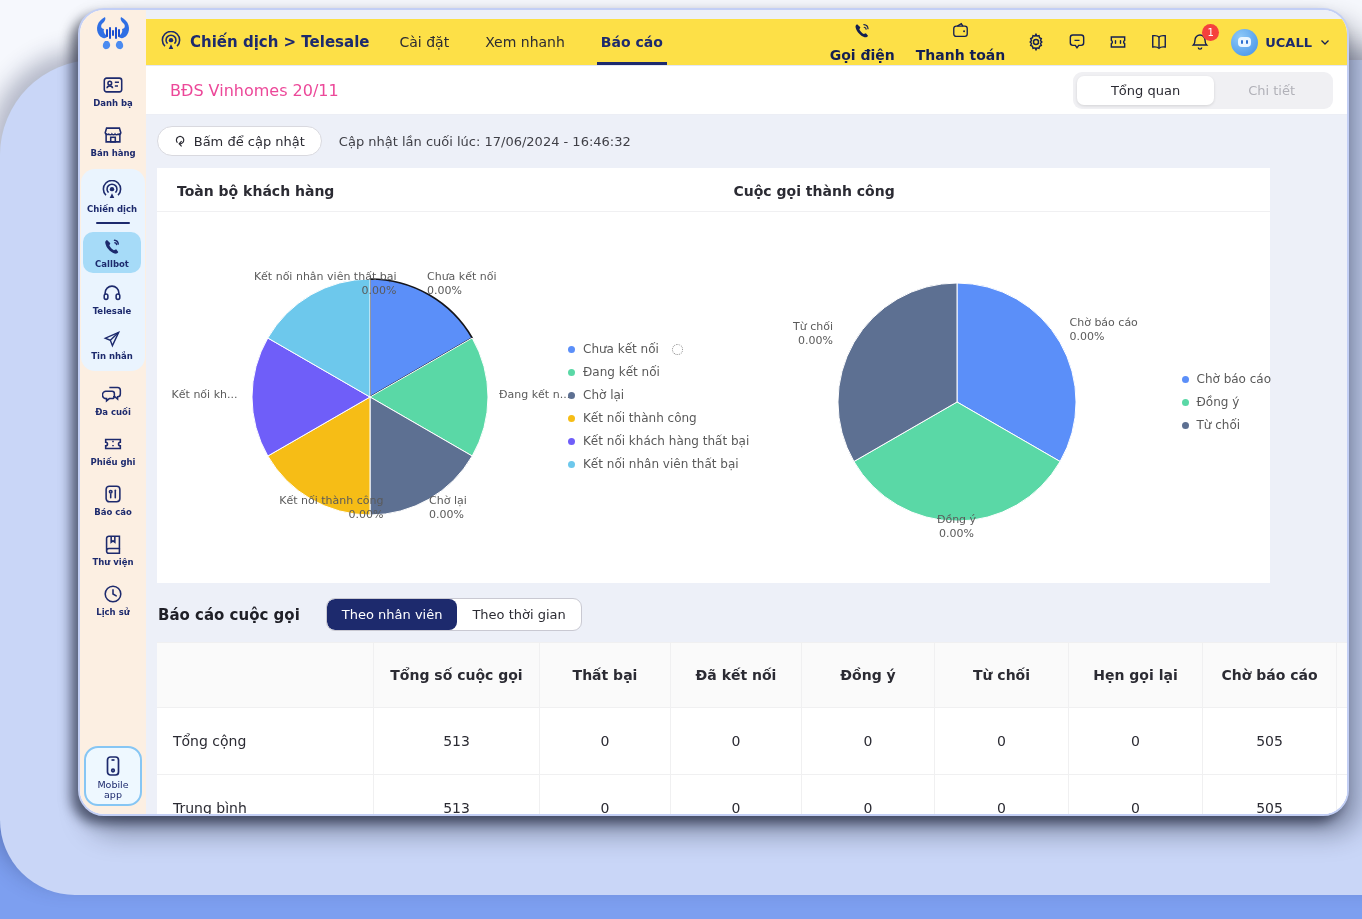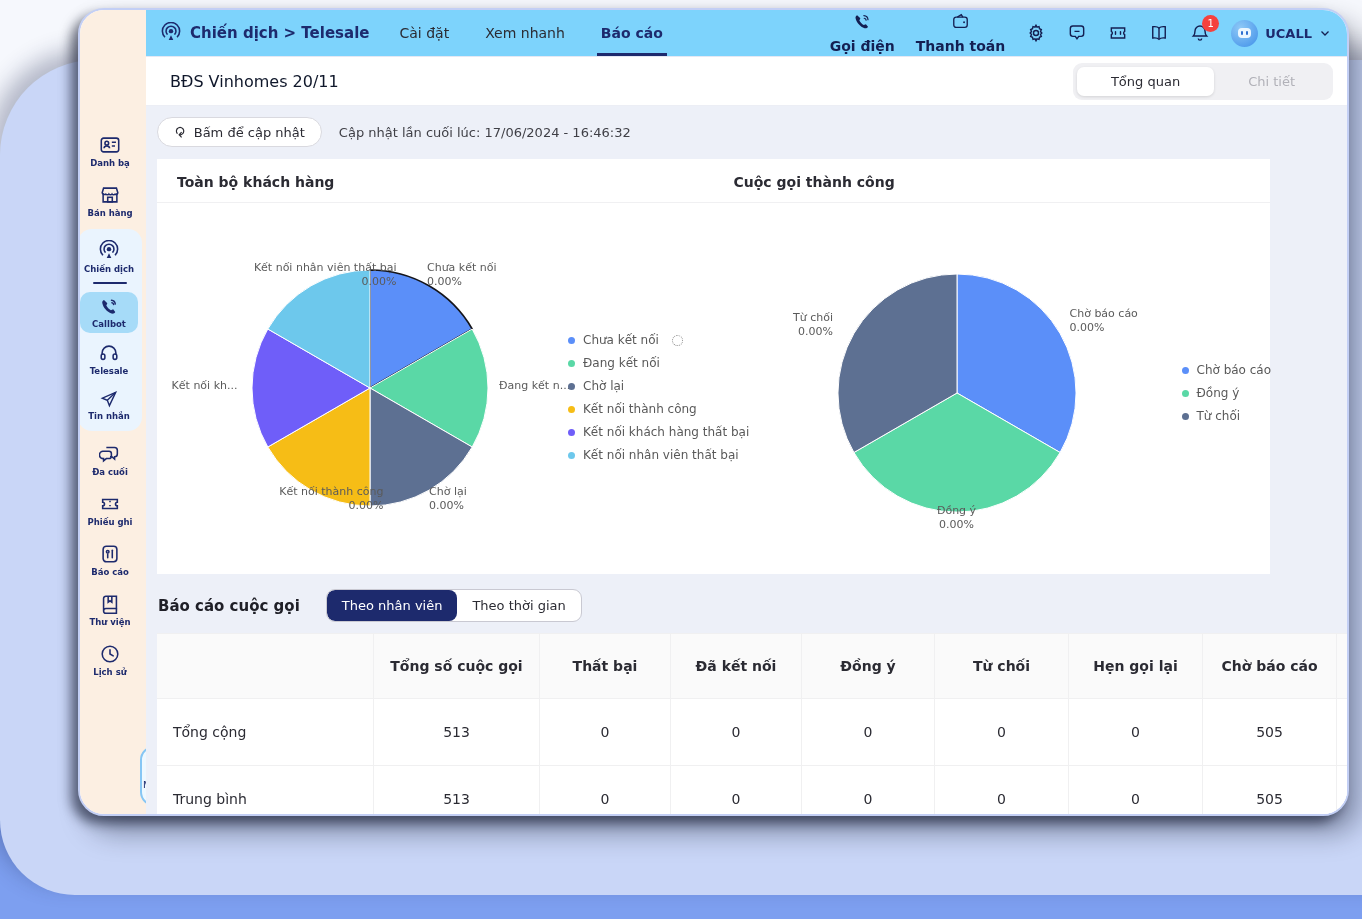--- a/index.html
+++ b/index.html
@@ -11,40 +11,40 @@
   }
   
   .bg-deep{position:absolute;left:-80px;right:-80px;top:330px;bottom:-80px;background:#7d9ff0;border-radius:70px;}
   .bg-card{position:absolute;left:0;top:60px;right:-90px;bottom:24px;background:#c9d6f7;
     border-radius:95px 0 0 75px;box-shadow:-10px -10px 22px rgba(25,35,80,.30);}
   
   .app{position:absolute;left:78px;top:8px;width:1267px;height:804px;background:#fff;
     border:2px solid #c3cff5;border-radius:26px;overflow:hidden;display:flex;
     box-shadow:-7px 7px 12px rgba(8,12,35,.55), 10px 16px 28px rgba(8,12,35,.38);}
   
-  .sidebar{width:66px;background:#fcefe2;display:flex;align-items:center;
+  .sidebar{width:66px;background:#fcefe2;display:flex;flex-direction:column;align-items:center;
     padding:1px 0 8px;flex-shrink:0;}
   .logo{width:44px;height:44px;margin-bottom:14px;}
   .snav{width:60px;display:flex;flex-direction:column;align-items:center;}
   .sitem{width:58px;padding:5px 0 4px;margin-bottom:7px;text-align:center;cursor:pointer;border-radius:10px;}
   .sitem svg{display:block;margin:0 auto 2px;}
   .slabel{font-size:8.5px;font-weight:bold;color:#1d2a6d;display:block;line-height:10px;}
   .sgroup{background:#eaf4fe;border-radius:14px;padding:6px 2px 2px;margin-bottom:7px;width:60px;}
   .sgroup .sitem{margin-bottom:4px;}
   .sdivider{height:2px;background:#1d2a6d;width:34px;margin:2px auto 8px;border-radius:2px;}
   .sitem.active{background:#a6dbf8;}
   .mobile-chip{margin-top:auto;width:58px;background:#eef8ff;border:2px solid #86c6f4;border-radius:14px;
     padding:6px 1px 4px;text-align:center;box-sizing:border-box;cursor:pointer;}
   .mobile-chip svg{display:block;margin:0 auto 2px;}
   .mobile-chip .slabel{font-size:9.5px;font-weight:normal;}
   
   .main{flex:1;display:flex;flex-direction:column;min-width:0;background:#edf0f8;}
   
-  .topnav{height:46px;background:#7dd3fc;border-bottom:1px solid #e4e8f4;display:flex;align-items:stretch;
-    padding:0 16px 0 14px;flex-shrink:0;}
+  .topnav{height:46px;background:#fde047;border-bottom:1px solid #e4e8f4;display:flex;align-items:stretch;
+    padding:0 16px 0 14px;flex-shrink:0;margin-top:9px;}
   .crumb{display:flex;align-items:center;gap:8px;margin-right:30px;}
   .crumb-text{font-size:15px;font-weight:bold;color:#1d2a6d;white-space:nowrap;}
   .tabs{display:flex;gap:36px;}
   .tab{display:flex;align-items:center;font-size:14px;color:#2b2b33;cursor:pointer;position:relative;}
   .tab.active{color:#1d2a6d;font-weight:bold;}
   .tab.active::after{content:"";position:absolute;left:-4px;right:-4px;bottom:0;height:3px;background:#1d2a6d;}
   .nav-right{margin-left:auto;display:flex;align-items:center;gap:21px;}
   .nav-act{display:flex;align-items:center;gap:7px;cursor:pointer;flex-direction:column;}
   .nav-act span{font-size:14px;font-weight:600;color:#141f52;white-space:nowrap;}
   .icon-btn{display:flex;align-items:center;justify-content:center;cursor:pointer;position:relative;}
@@ -53,21 +53,21 @@
   .user{display:flex;align-items:center;gap:7px;cursor:pointer;}
   .avatar{width:27px;height:27px;border-radius:50%;background:radial-gradient(circle at 35% 30%,#8ec9f7,#3f8fe8);
     display:flex;align-items:center;justify-content:center;}
   .avatar-face{width:13px;height:10px;background:#eaf6ff;border-radius:4px;position:relative;}
   .avatar-face::before,.avatar-face::after{content:"";position:absolute;top:3px;width:2px;height:4px;background:#2d6fd1;border-radius:1px;}
   .avatar-face::before{left:3px;}.avatar-face::after{right:3px;}
   .user-name{font-size:13px;font-weight:bold;color:#1d2a6d;}
   
   .pagehead{height:48px;background:#fff;display:flex;align-items:center;padding:0 14px 0 24px;
     border-bottom:1px solid #eceef5;flex-shrink:0;}
-  .page-title{font-size:16px;color:#0f172a;font-weight:500;}
+  .page-title{font-size:16px;color:#ec4899;font-weight:500;}
   .seg{margin-left:auto;background:#f0f0f3;border-radius:9px;padding:4px;display:flex;}
   .seg-item{padding:7px 34px;font-size:13px;color:#b1b1b8;border-radius:7px;cursor:pointer;white-space:nowrap;}
   .seg-item.active{background:#fff;color:#2b2b33;box-shadow:0 1px 3px rgba(0,0,0,.12);}
   
   .content{flex:1;overflow:hidden;padding:11px 0 0 11px;}
   .update-row{display:flex;align-items:center;gap:17px;margin-bottom:12px;}
   .refresh-btn{display:flex;align-items:center;gap:8px;background:#fff;border:1px solid #d9d9df;border-radius:17px;
     padding:6px 16px;font-size:13px;color:#2b2b33;cursor:pointer;}
   .refresh-ic{font-size:14px;color:#2b2b33;display:inline-block;transform:rotate(90deg);}
   .update-text{font-size:13px;color:#3f3f46;}

